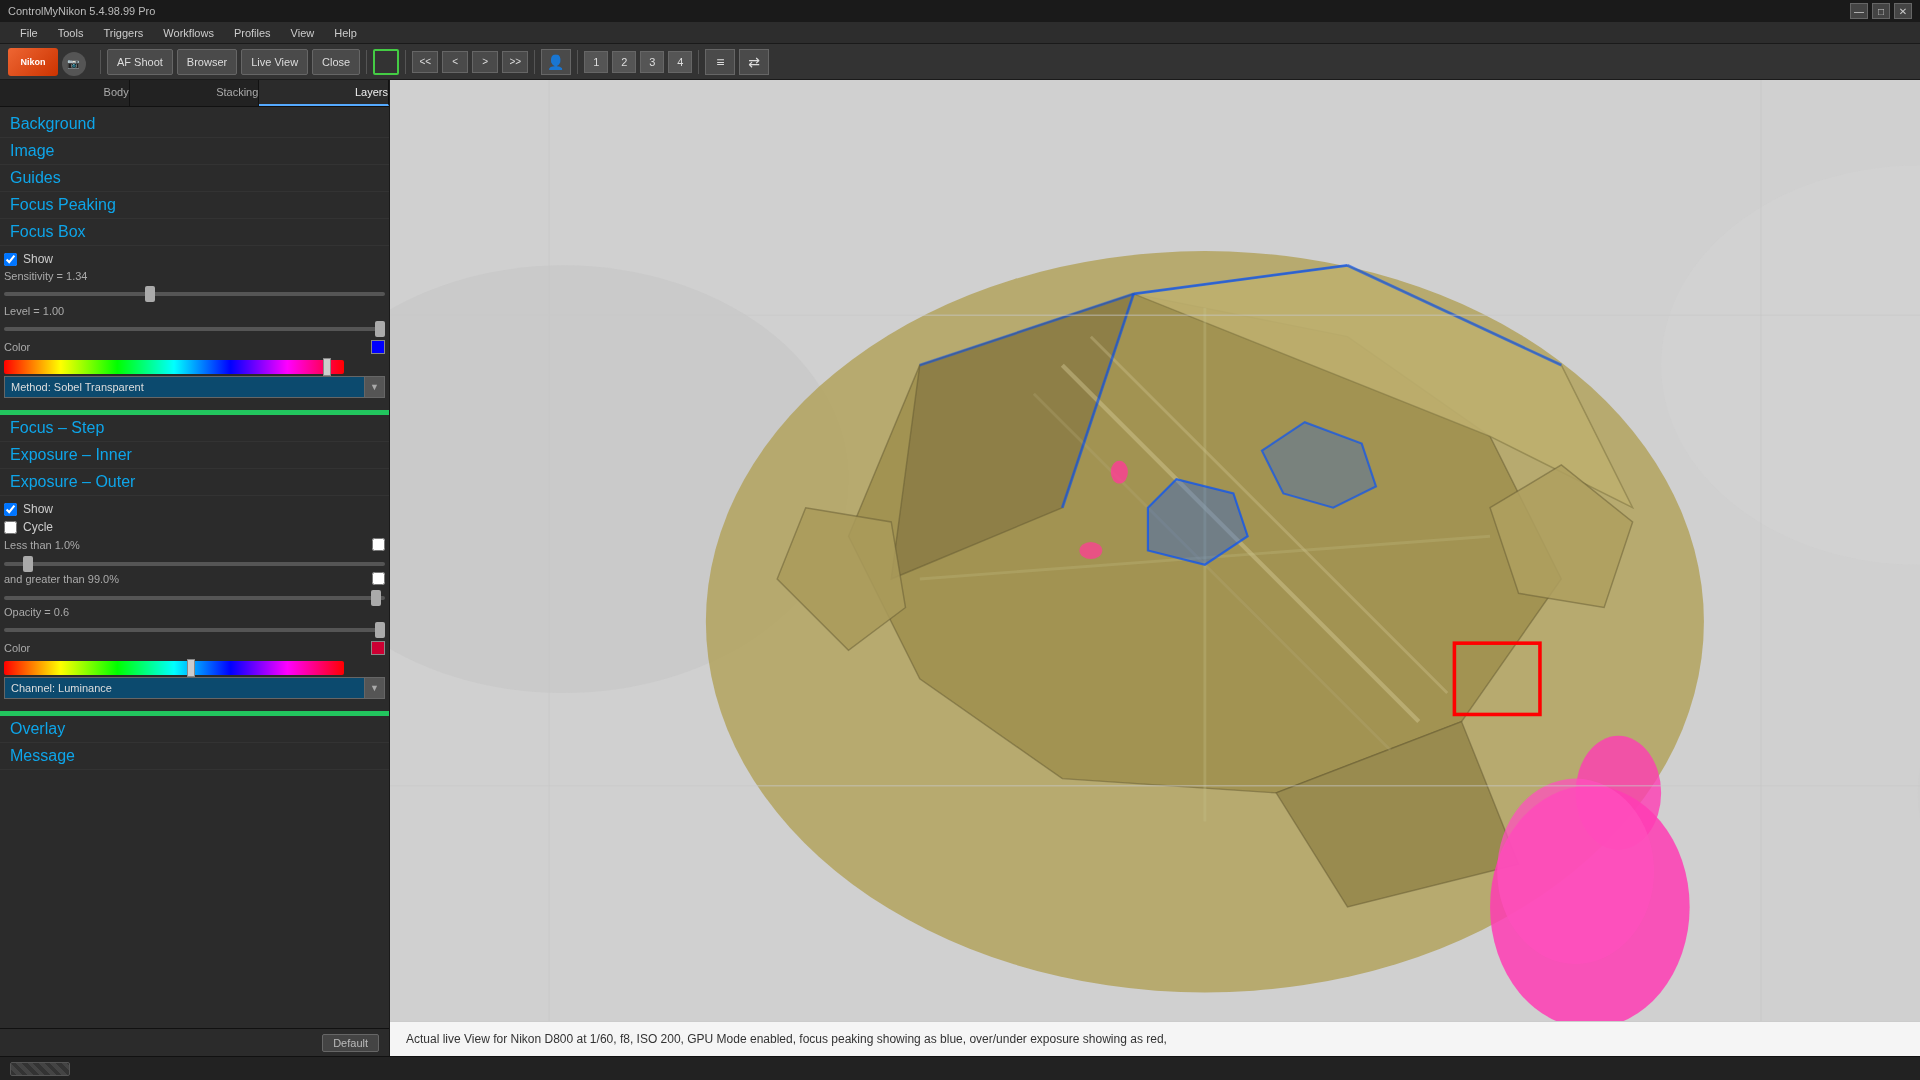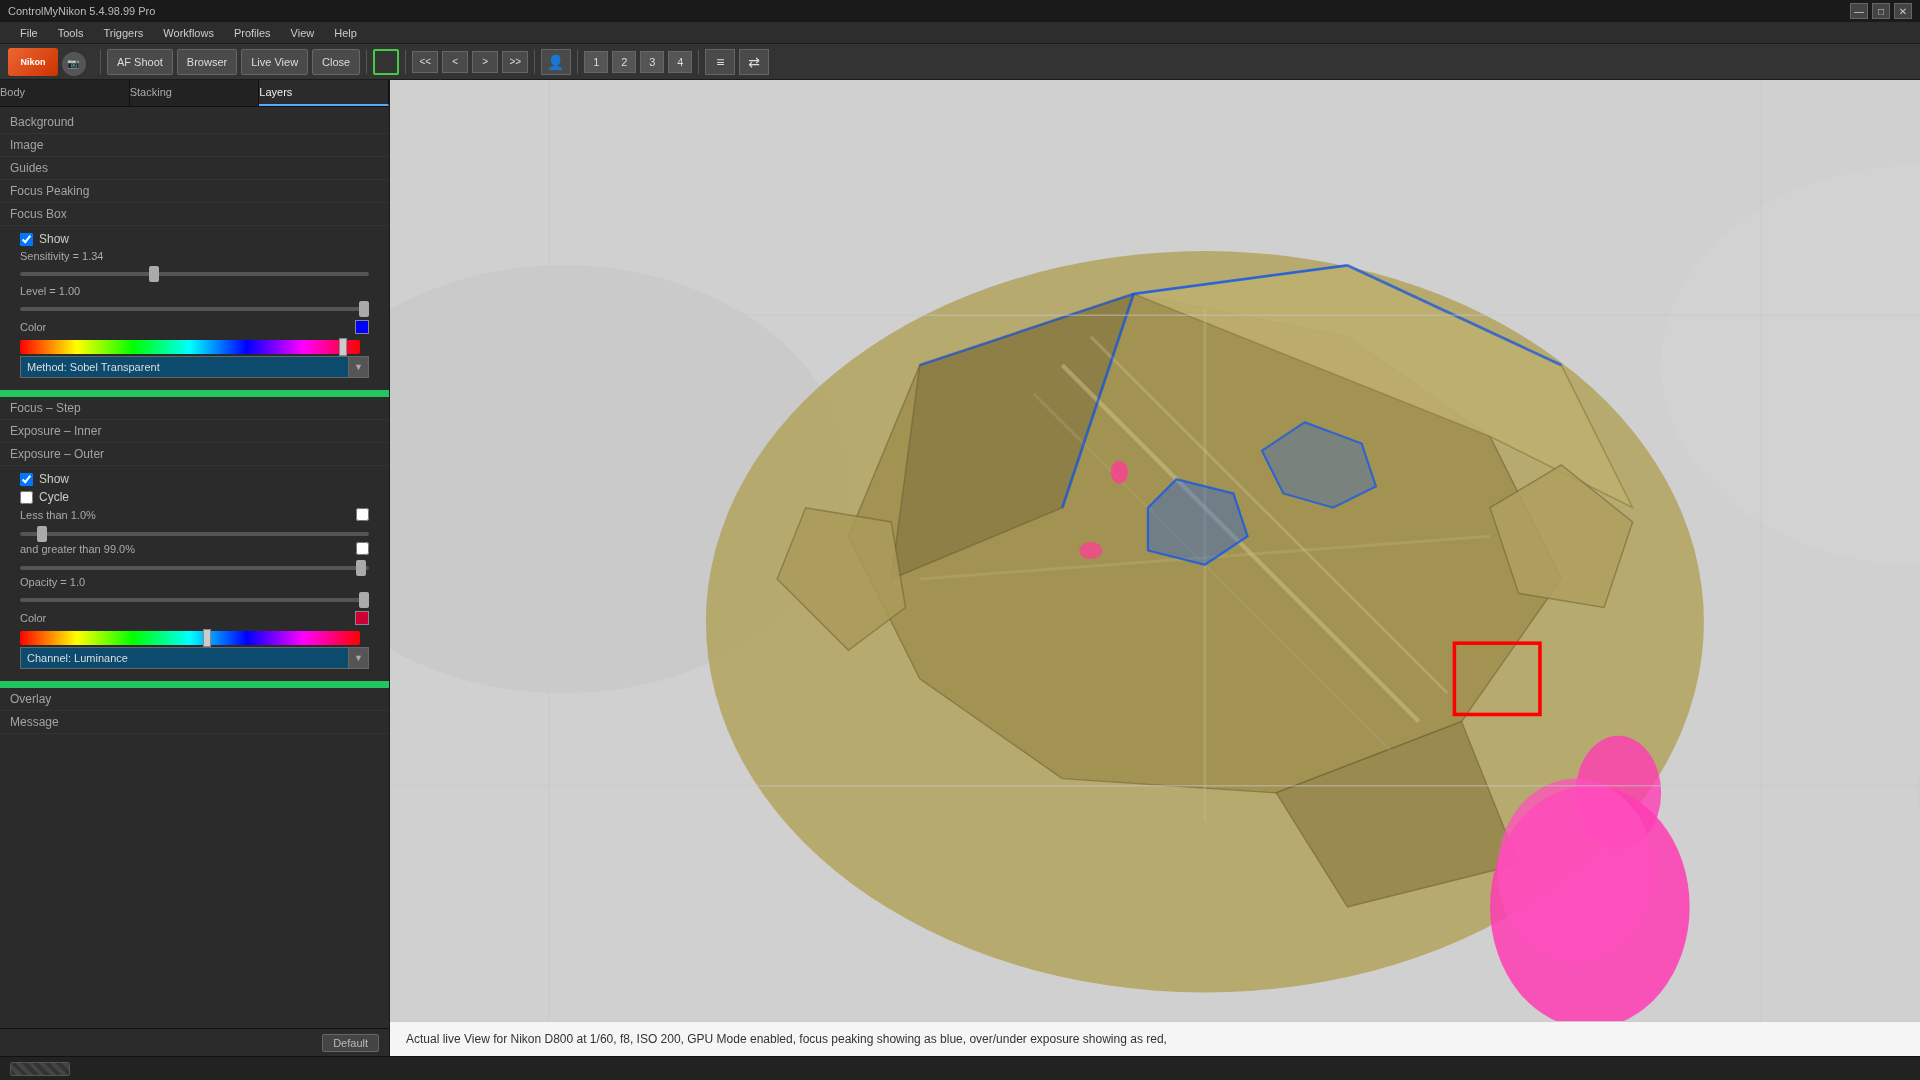--- a/index.html
+++ b/index.html
@@ -121,21 +121,21 @@
     }
 
     
     #tab-bar {
       display: flex;
       background: #222;
       border-bottom: 1px solid #111;
     }
     .tab {
       flex: 1;
-      text-align: left;
+      text-align: right;
       padding: 6px 0;
       font-size: 11px;
       cursor: pointer;
       color: #aaa;
       border-right: 1px solid #111;
     }
     .tab.active {
       background: #2b2b2b;
       color: #eee;
       border-bottom: 2px solid #5af;
@@ -146,29 +146,29 @@
       flex: 1;
       overflow-y: auto;
       padding: 4px 0;
     }
     #layer-content::-webkit-scrollbar { width: 6px; }
     #layer-content::-webkit-scrollbar-track { background: #222; }
     #layer-content::-webkit-scrollbar-thumb { background: #555; }
 
     .layer-section {
       padding: 4px 10px;
-      font-size: 12px;
-      color: #a3a3a3;
+      font-size: 16px;
+      color: #0ea5e9;
       cursor: pointer;
       border-bottom: 1px solid #333;
     }
 
     .section-content {
-      padding: 6px 20px;
-      border-bottom: 7px solid #22c55e;
+      padding: 6px 4px;
+      border-bottom: 5px solid #22c55e;
     }
 
     .checkbox-row {
       display: flex; align-items: center; gap: 6px;
       margin-bottom: 4px;
     }
     .checkbox-row input[type="checkbox"] { width: 13px; height: 13px; }
 
     .slider-row {
       margin-bottom: 6px;
@@ -436,21 +436,21 @@
         </div>
         <input type="range" class="input-slider" value="5" min="0" max="100" style="margin-bottom: 6px;">
 
         <div style="display:flex; align-items:center; margin-bottom:4px;">
           <span style="flex:1; font-size:11px; color:#aaa;">and greater than 99.0%</span>
           <input type="checkbox" style="">
         </div>
         <input type="range" class="input-slider" value="99" min="0" max="100" style="margin-bottom: 6px;">
 
         <div class="slider-row">
-          <div class="slider-label">Opacity = 1.0</div>
+          <div class="slider-label">Opacity = 0.6</div>
           <input type="range" class="input-slider" value="100" min="0" max="100" style="">
         </div>
 
         <div class="color-bar-container">
           <span class="color-label">Color</span>
           <div class="color-swatch" style="background:#cc0033;"></div>
         </div>
         <div class="rainbow-bar">
           <div class="rainbow-thumb" style="left:55%;"></div>
         </div>

